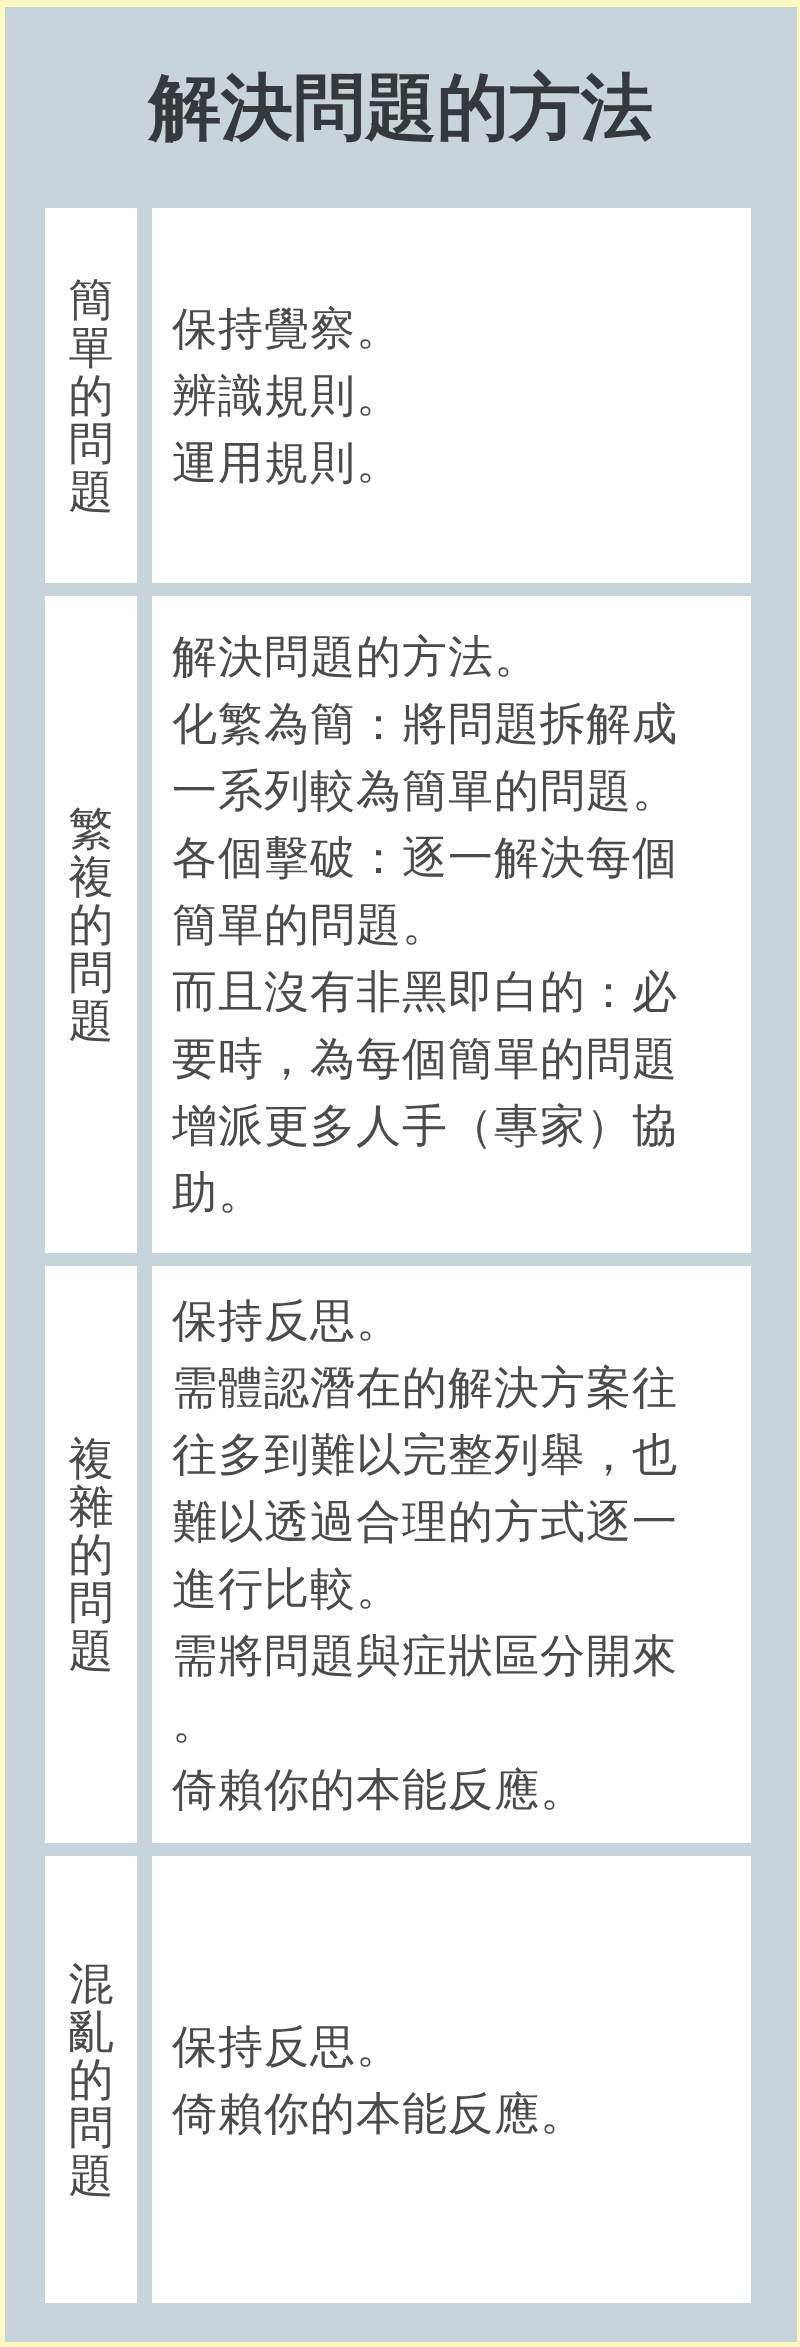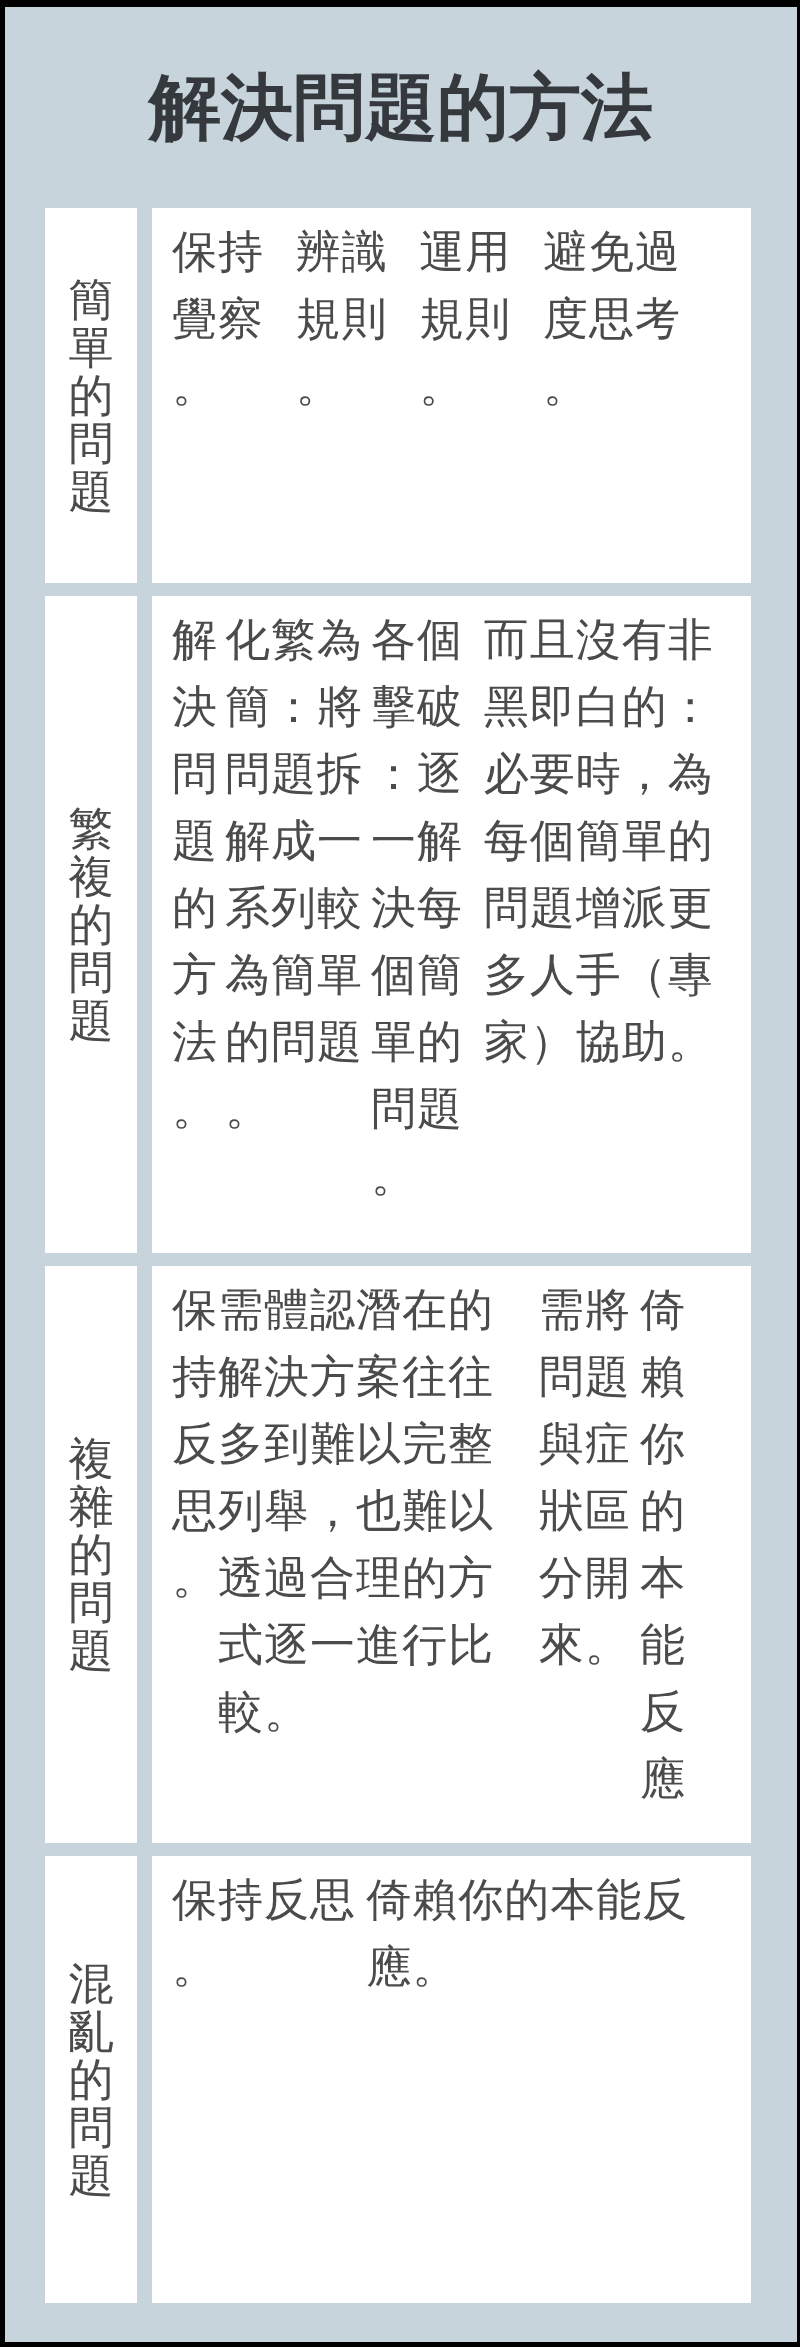--- a/index.html
+++ b/index.html
@@ -11,21 +11,21 @@
   *{margin:0;padding:0;box-sizing:border-box;}
   html,body{background:#ffffff;}
   body{
     font-family:"Liberation Sans","DejaVu Sans",sans-serif;
     width:800px;
   }
   .page{
     position:relative;
     width:800px;
     height:2347px;
-    background:#000000;
+    background:#fef9c3;
     overflow:hidden;
   }
   
   .frame{
     position:absolute;
     left:5px; top:7px;
     width:792px; height:2335px;
     background:var(--frame-background);
   }
   .title-band{
@@ -68,20 +68,21 @@
     line-height:48px;
     color:var(--body-text);
     text-align:center;
   }
   .content-card{
     position:absolute;
     left:107px; top:0;
     width:599px; height:100%;
     background:var(--card-background);
     display:flex;
+    flex-direction:column;
     justify-content:center;
     padding:10px 35px 10px 20px;
   }
   .content-card p{
     font-size:45px;
     line-height:67px;
     letter-spacing:1px;
     color:var(--body-text);
     word-break:break-all;
     line-break:anywhere;
@@ -104,21 +105,20 @@
             <div>單</div>
             <div>的</div>
             <div>問</div>
             <div>題</div>
           </div>
       </div>
       <div class="content-card">
         <p>保持覺察。</p>
         <p>辨識規則。</p>
         <p>運用規則。</p>
-        <p>避免過度思考。</p>
       </div>
     </div>
 
     <div class="row row-2">
       <div class="label-card">
         <div class="label-chars">
             <div>繁</div>
             <div>複</div>
             <div>的</div>
             <div>問</div>

